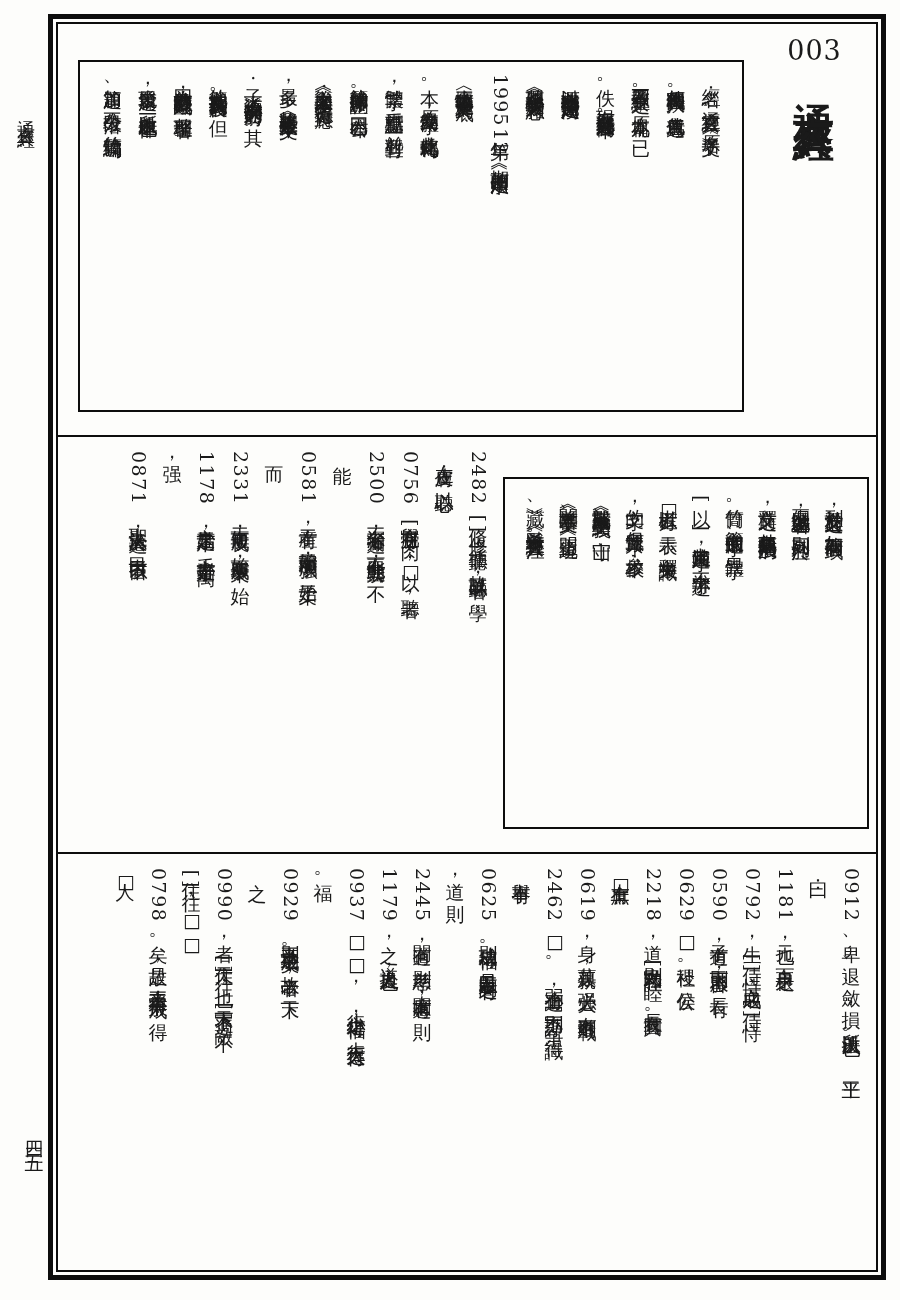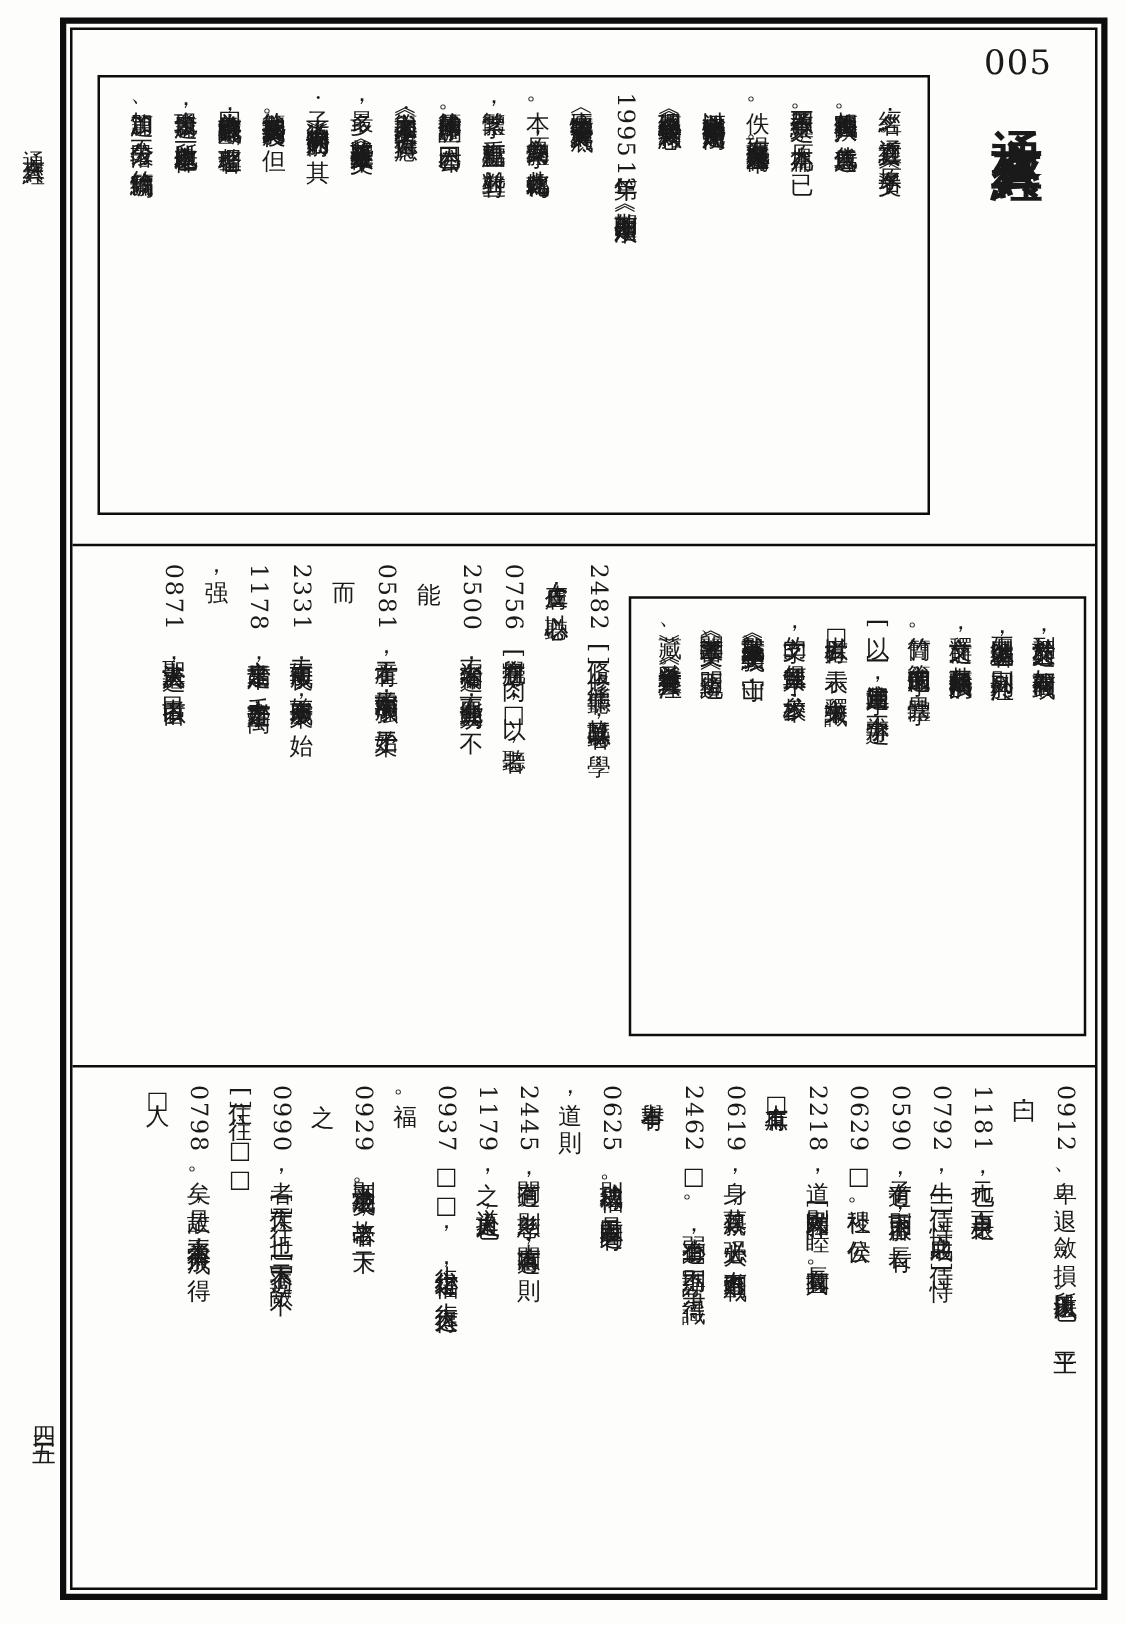--- a/index.html
+++ b/index.html
@@ -53,21 +53,21 @@
 
 <div class="margin-label vtext">通玄真經</div>
 
 <div class="folio-number vtext">四三五</div>
 
 <div class="outer-frame">
   <div class="inner-frame">
 
     <div class="band-top">
       <div class="header-block">
-        <div class="serial">005</div>
+        <div class="serial">003</div>
         <div class="big-title vtext">通玄真經</div>
       </div>
       <div class="intro-box">
         <div class="cols vtext">
           <div class="col">經名：通玄真經。原名《文子》，</div>
           <div class="col">相傳為戰國人撰。唐代尊為道</div>
           <div class="col">教四子真經之一。原本九篇，已</div>
           <div class="col">佚。現存河北定縣漢墓竹簡本。</div>
           <div class="col">以河北省文物研究所定州漢簡</div>
           <div class="col">整理小組發表於《文物》雜志</div>

